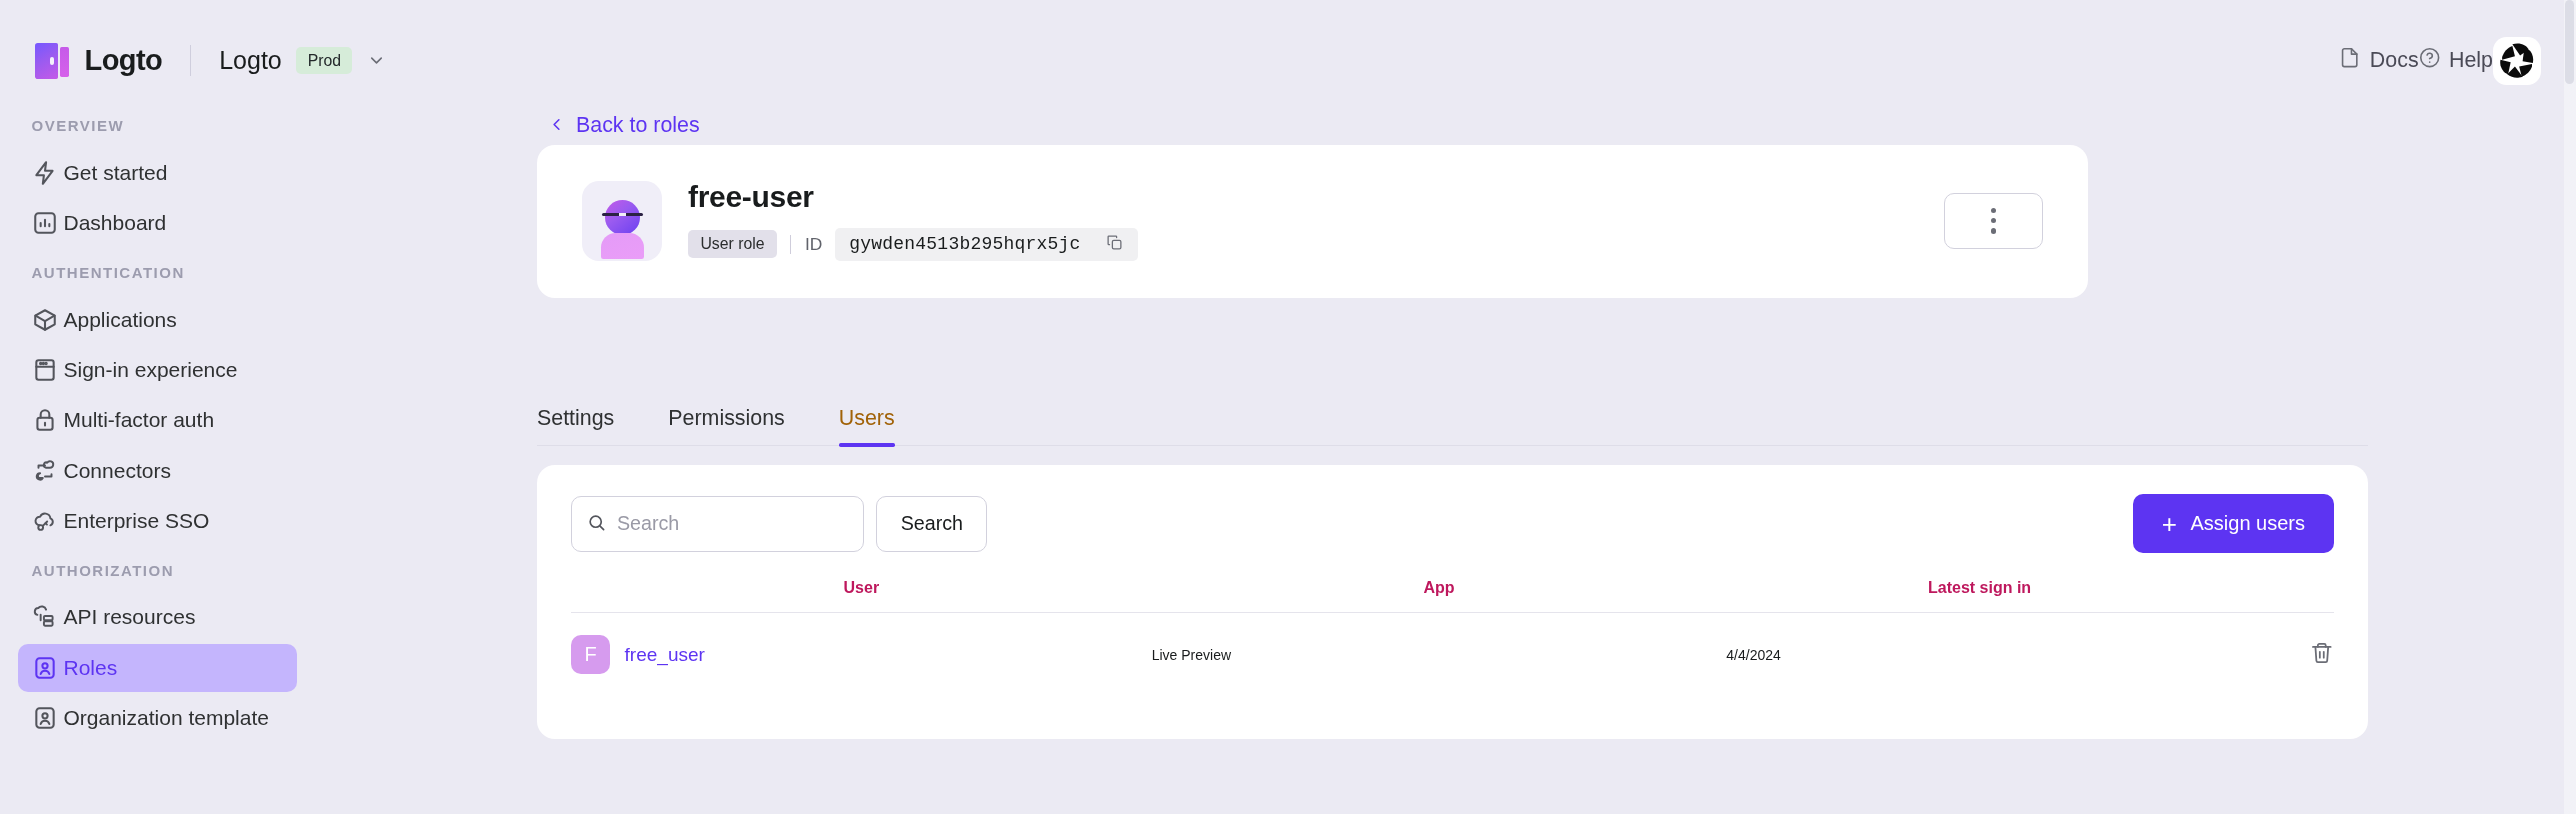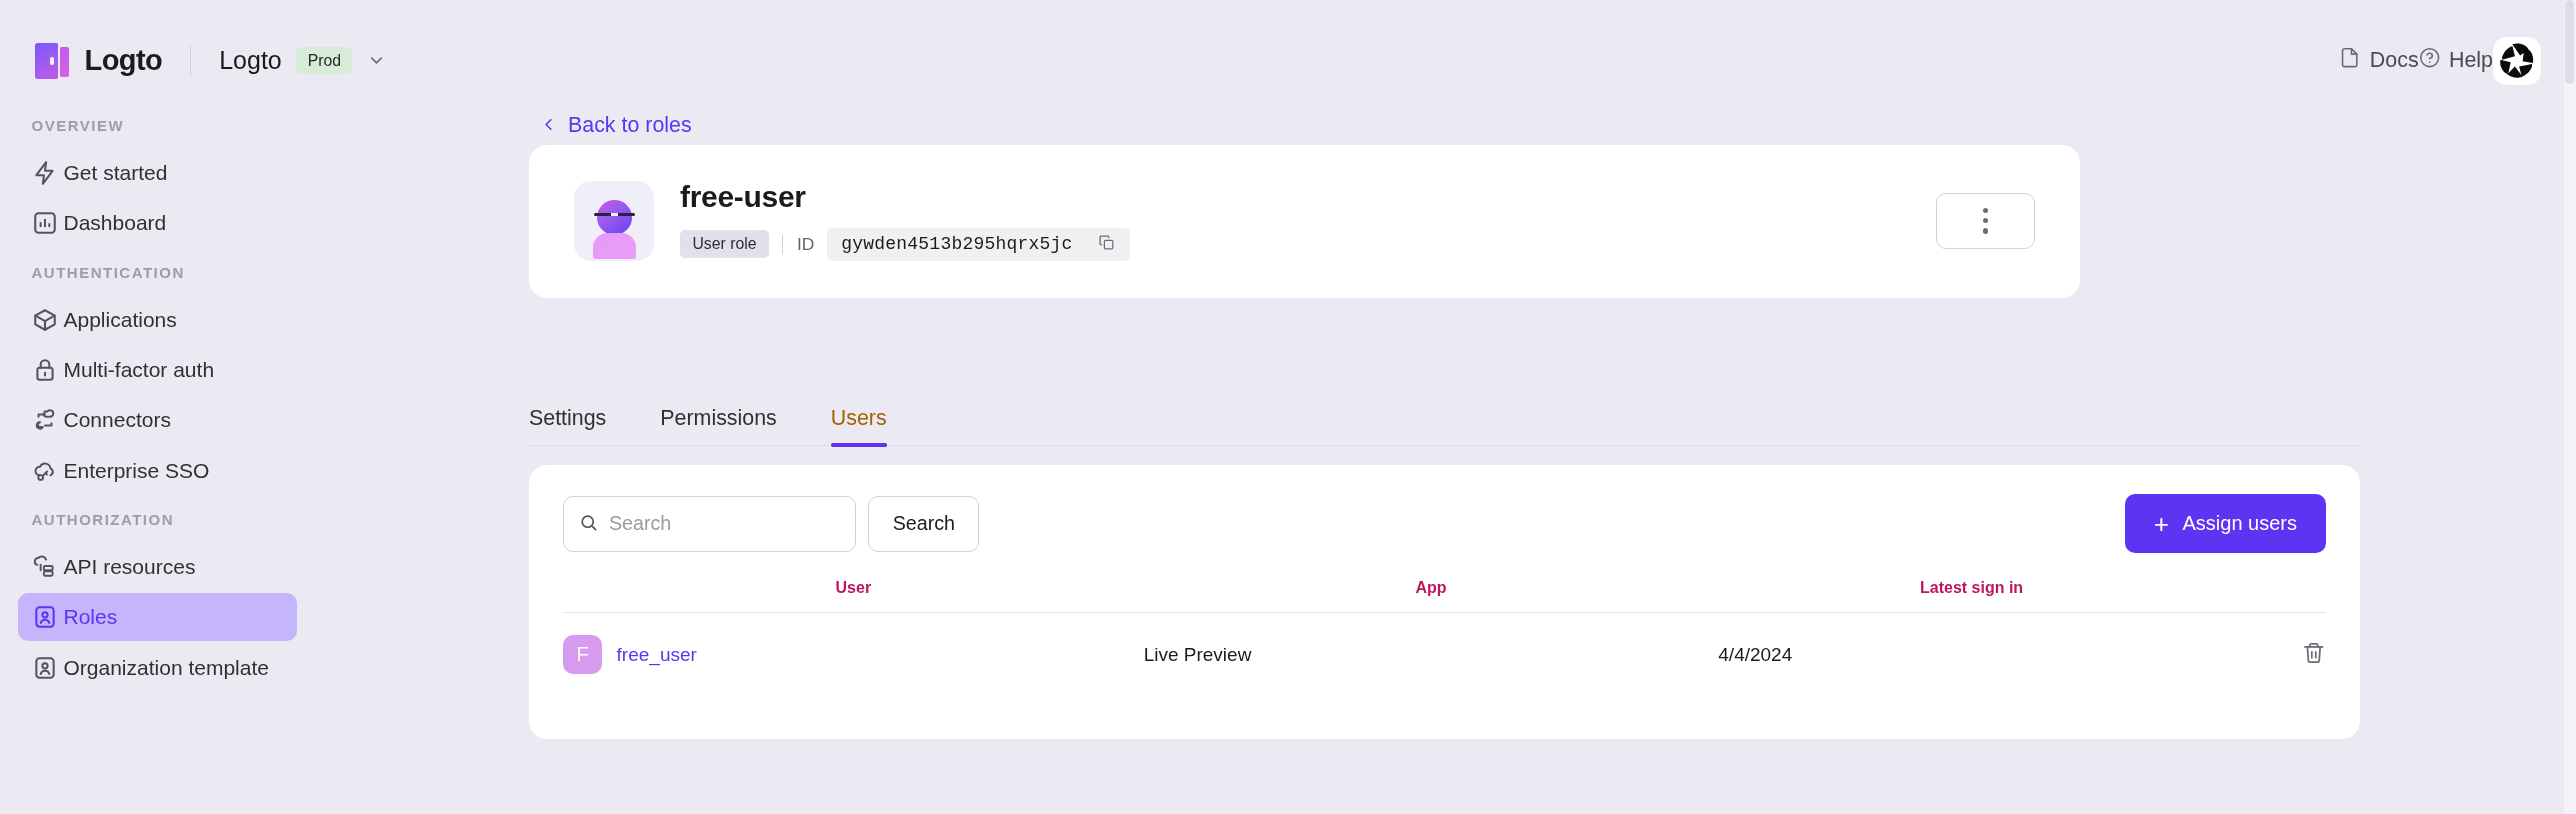--- a/index.html
+++ b/index.html
@@ -72,21 +72,21 @@
   }
   .side-item .sl {
     font-size: 21px; color: #2f3132;
   }
   .side-item.active { background: #c4b5fd; }
   .side-item.active .sl { color: #5d34f2; }
   .side-ico { width: 26px; height: 26px; flex: none; display: block; }
 
   
   .main {
-    position: absolute; left: 308px; top: 89px;
+    position: absolute; left: 316px; top: 89px;
     width: 2261px; height: 726px; background: #ebeaf3;
   }
   .back-row {
     display: flex; align-items: center; gap: 10px;
     padding: 23.6px 0 0 231px; cursor: pointer;
   }
   .back-row .bl { font-size: 21.4px; color: #5d34f2; }
 
   .card {
     position: absolute; left: 221px; top: 56px; width: 1551px;
@@ -197,21 +197,21 @@
   .col-app { width: 574px; }
   .col-sign { width: 506px; }
   .col-act { width: 101px; text-align: right; }
   .user-cell { display: flex; align-items: center; gap: 14.6px; }
   .user-avatar {
     width: 39px; height: 39px; border-radius: 10px; background: #d69bee;
     color: #fff; font-size: 20px; display: flex; align-items: center;
     justify-content: center; flex: none;
   }
   .user-link { font-size: 19px; color: #5d34f2; cursor: pointer; }
-  .cell-text { font-size: 19px; color: #191c1d; }
+  .cell-text { font-size: 14px; color: #191c1d; }
   .trash-btn { background: none; border: none; cursor: pointer; padding: 0; display: inline-flex; }
 
   
   .scrollbar {
     position: absolute; right: 0; top: 0; width: 12.4px; height: 815px;
     background: #f2f2f7;
   }
   .scrollbar .thumb {
     position: absolute; top: 0; left: 1.7px; width: 9px; height: 84px;
     background: #dcdde6; border-radius: 4.5px;
@@ -302,20 +302,32 @@
     <div class="side-section-title">AUTHENTICATION</div>
     <div class="side-item">
       <span>
         <svg class="side-ico" viewBox="0 0 24 24" fill="none" stroke="#53555c" stroke-width="1.9" stroke-linecap="round" stroke-linejoin="round">
             <path d="M21 16V8l-9-5-9 5v8l9 5 9-5z"></path>
             <polyline points="3.3 8 12 13 20.7 8"></polyline>
             <line x1="12" y1="13" x2="12" y2="21"></line>
           </svg>
       </span>
       <span class="sl">Applications</span>
+    </div>
+    <div class="side-item">
+      <span>
+        <svg class="side-ico" viewBox="0 0 24 24" fill="none" stroke="#53555c" stroke-width="1.9" stroke-linecap="round" stroke-linejoin="round">
+            <rect x="4" y="3" width="16" height="18" rx="2"></rect>
+            <line x1="4" y1="9" x2="20" y2="9"></line>
+            <circle cx="8" cy="6" r="0.6" fill="#53555c"></circle>
+            <circle cx="10.5" cy="6" r="0.6" fill="#53555c"></circle>
+            <circle cx="13" cy="6" r="0.6" fill="#53555c"></circle>
+          </svg>
+      </span>
+      <span class="sl">Sign-in experience</span>
     </div>
     <div class="side-item">
       <span>
         <svg class="side-ico" viewBox="0 0 24 24" fill="none" stroke="#53555c" stroke-width="1.9" stroke-linecap="round" stroke-linejoin="round">
             <rect x="5" y="10" width="14" height="11" rx="2"></rect>
             <path d="M8 10V7a4 4 0 0 1 8 0v3"></path>
             <line x1="12" y1="14.5" x2="12" y2="17"></line>
           </svg>
       </span>
       <span class="sl">Multi-factor auth</span>

